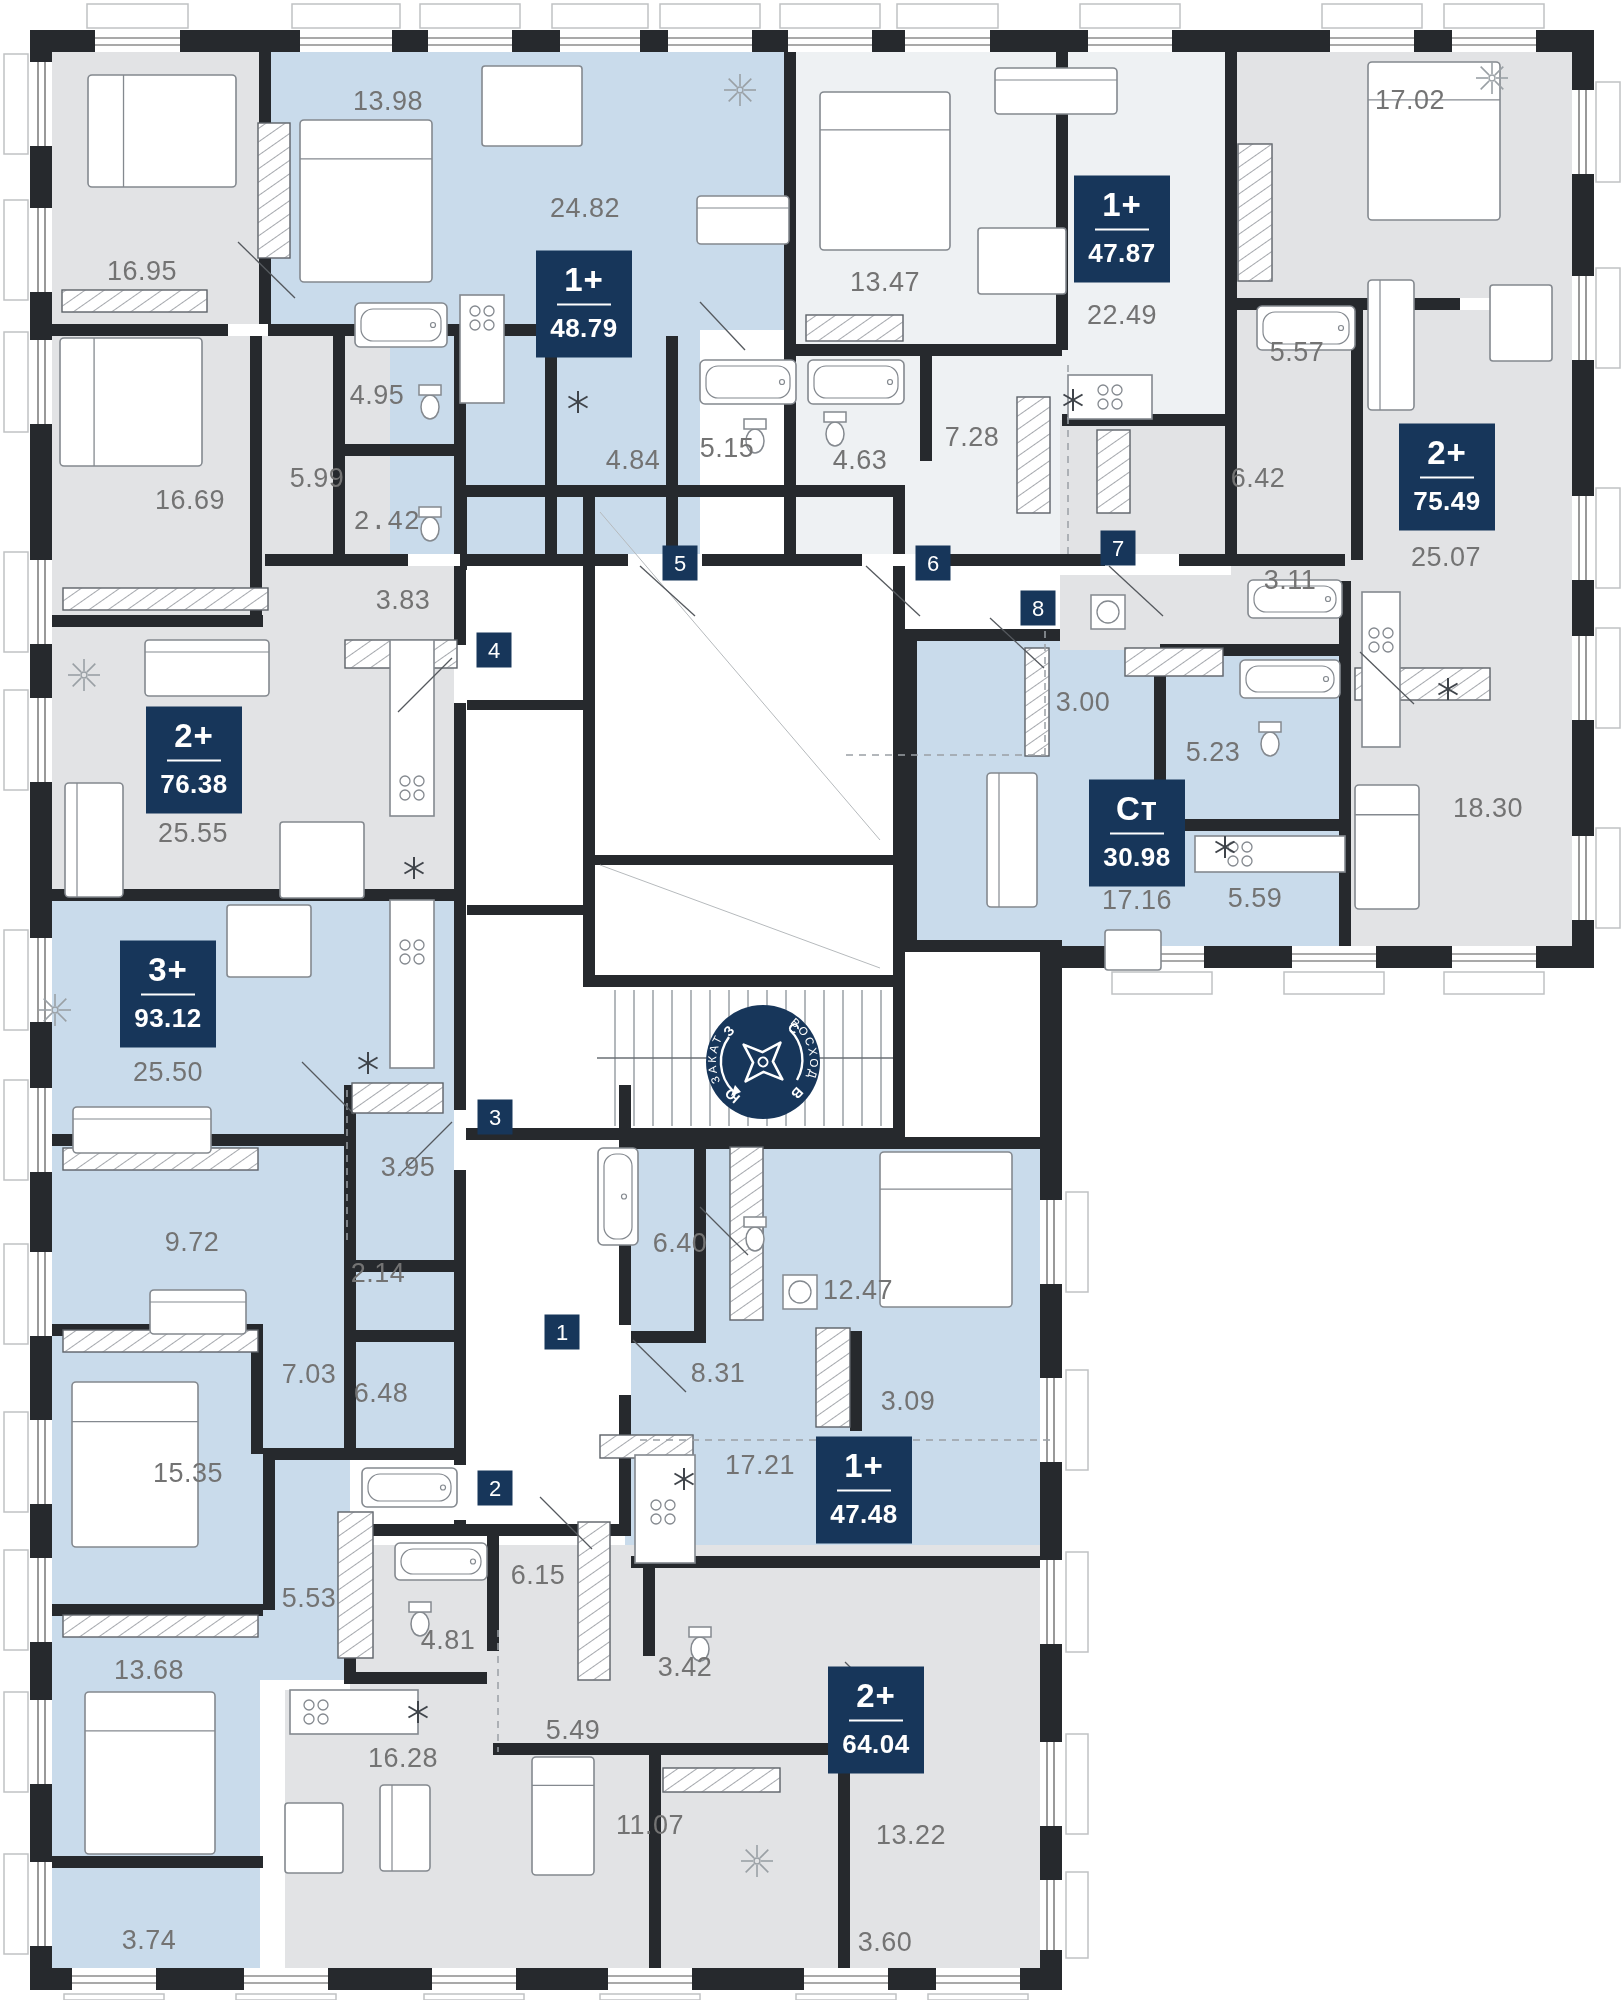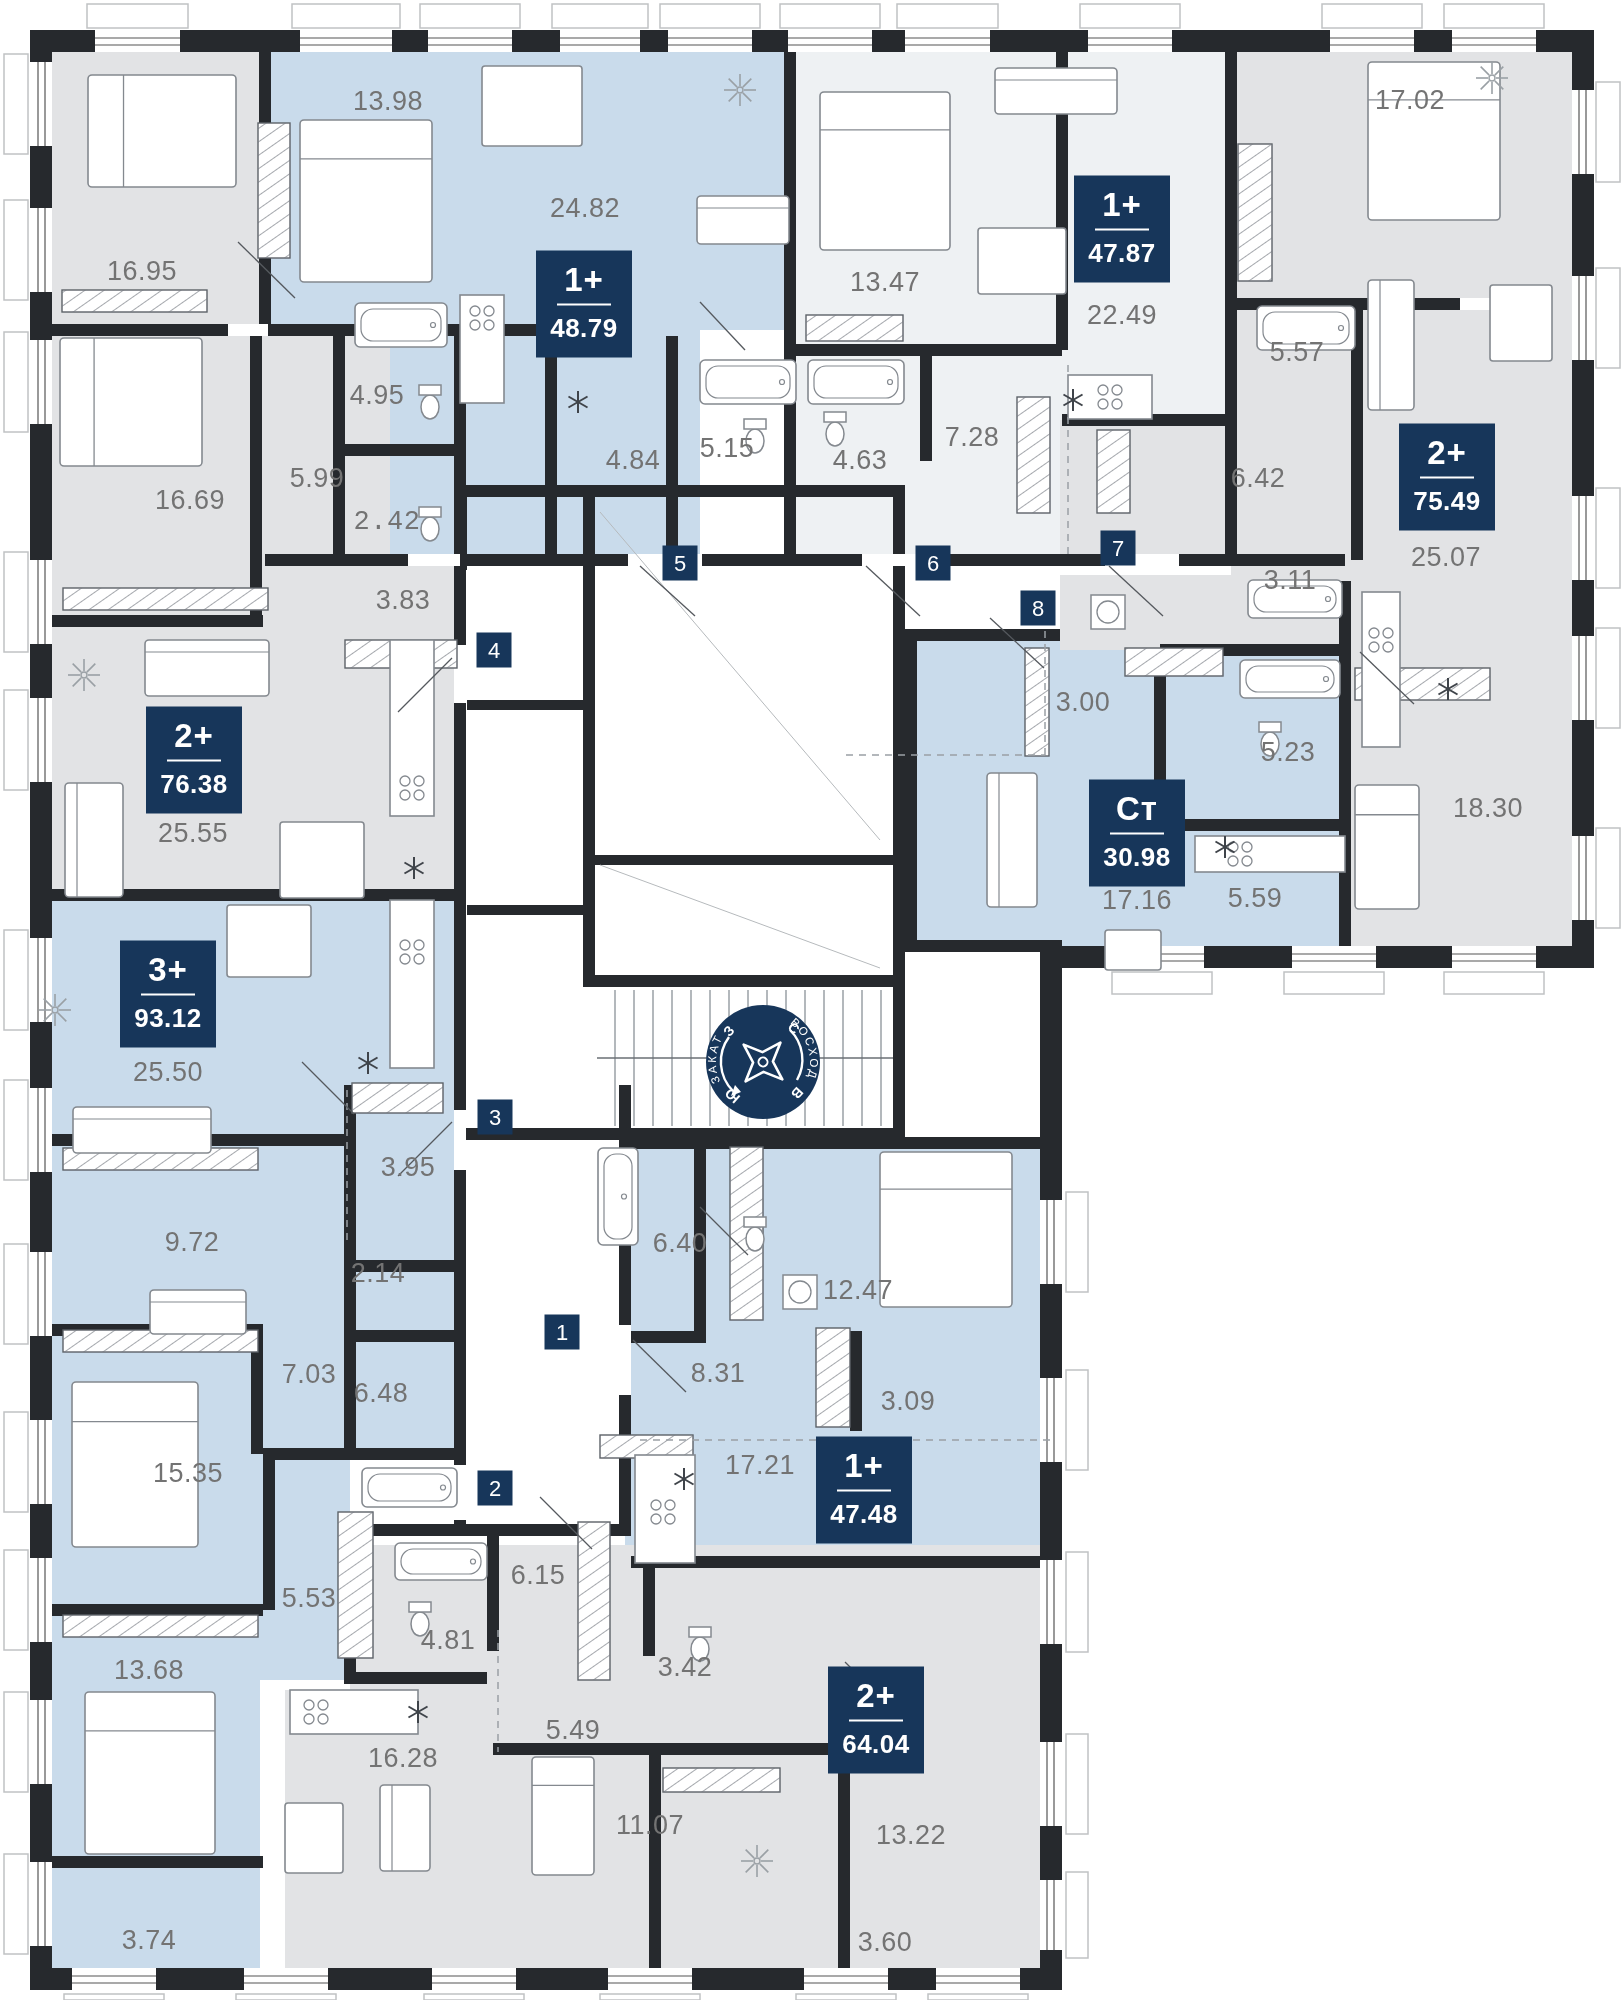--- a/index.html
+++ b/index.html
@@ -588,21 +588,21 @@
       <div class="room-label" style="left: 860px; top: 460px;">4.63</div>
       <div class="room-label" style="left: 972px; top: 437px;">7.28</div>
       <div class="room-label" style="left: 1122px; top: 315px;">22.49</div>
       <div class="room-label" style="left: 1410px; top: 100px;">17.02</div>
       <div class="room-label" style="left: 1297px; top: 352px;">5.57</div>
       <div class="room-label" style="left: 1258px; top: 478px;">6.42</div>
       <div class="room-label" style="left: 1290px; top: 580px;">3.11</div>
       <div class="room-label" style="left: 1446px; top: 557px;">25.07</div>
       <div class="room-label" style="left: 193px; top: 833px;">25.55</div>
       <div class="room-label" style="left: 1083px; top: 702px;">3.00</div>
-      <div class="room-label" style="left: 1288px; top: 752px;">5.23</div>
+      <div class="room-label" style="left: 1213px; top: 752px;">5.23</div>
       <div class="room-label" style="left: 1255px; top: 898px;">5.59</div>
       <div class="room-label" style="left: 1137px; top: 900px;">17.16</div>
       <div class="room-label" style="left: 1488px; top: 808px;">18.30</div>
       <div class="room-label" style="left: 168px; top: 1072px;">25.50</div>
       <div class="room-label" style="left: 408px; top: 1167px;">3.95</div>
       <div class="room-label" style="left: 192px; top: 1242px;">9.72</div>
       <div class="room-label" style="left: 378px; top: 1273px;">2.14</div>
       <div class="room-label" style="left: 309px; top: 1374px;">7.03</div>
       <div class="room-label" style="left: 381px; top: 1393px;">6.48</div>
       <div class="room-label" style="left: 188px; top: 1473px;">15.35</div>

